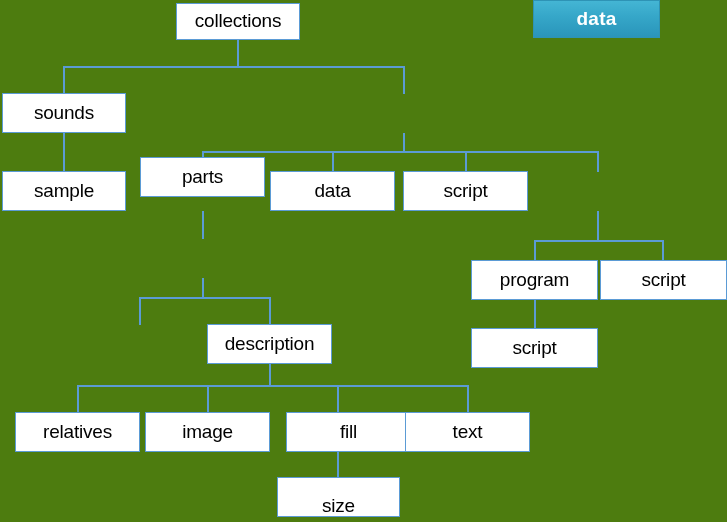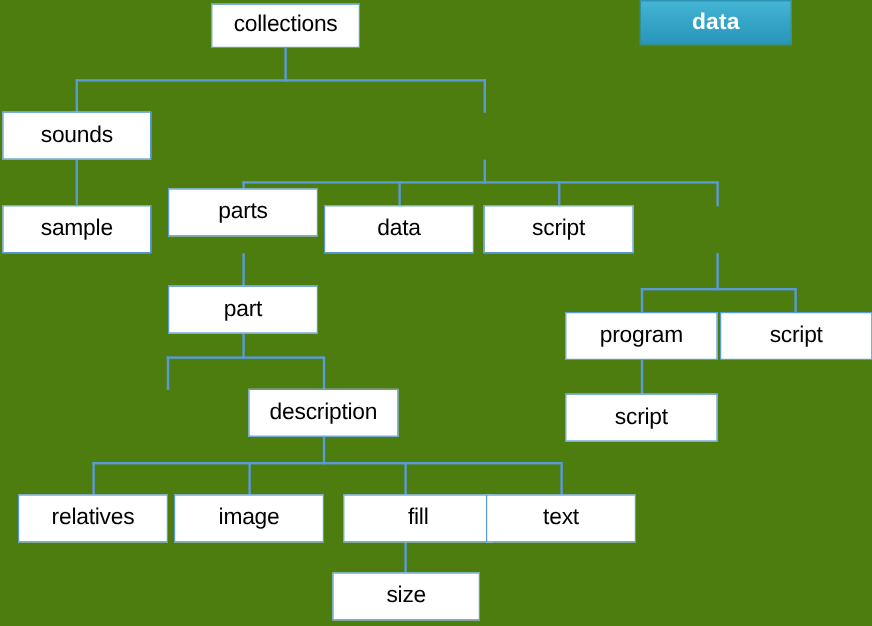--- a/index.html
+++ b/index.html
@@ -111,23 +111,20 @@
   </div>
   <div class="node" style="left:140px; top:157px; width:125px; height:40px;">
     <span>parts</span>
   </div>
   <div class="node" style="left:270px; top:171px; width:125px; height:40px;">
     <span>data</span>
   </div>
   <div class="node" style="left:403px; top:171px; width:125px; height:40px;">
     <span>script</span>
   </div>
-  <div class="node" style="left:140px; top:238px; width:125px; height:40px;">
-    <span>part</span>
-  </div>
   <div class="node" style="left:471px; top:260px; width:127px; height:40px;">
     <span>program</span>
   </div>
   <div class="node" style="left:600px; top:260px; width:127px; height:40px;">
     <span>script</span>
   </div>
   <div class="node" style="left:207px; top:324px; width:125px; height:40px;">
     <span>description</span>
   </div>
   <div class="node" style="left:471px; top:328px; width:127px; height:40px;">
@@ -138,21 +135,21 @@
   </div>
   <div class="node" style="left:145px; top:412px; width:125px; height:40px;">
     <span>image</span>
   </div>
   <div class="node" style="left:286px; top:412px; width:125px; height:40px;">
     <span>fill</span>
   </div>
   <div class="node" style="left:405px; top:412px; width:125px; height:40px;">
     <span>text</span>
   </div>
-  <div class="node" style="left:277px; top:477px; width:123px; height:40px;">
+  <div class="node" style="left:277px; top:477px; width:123px; height:40px;align-items:flex-end;">
     <span>size</span>
   </div>
 
   <div class="badge" style="left:533px; top:0px; width:127px; height:38px;">
     <span>data</span>
   </div>
 
 </div>
 
 </body></html>

